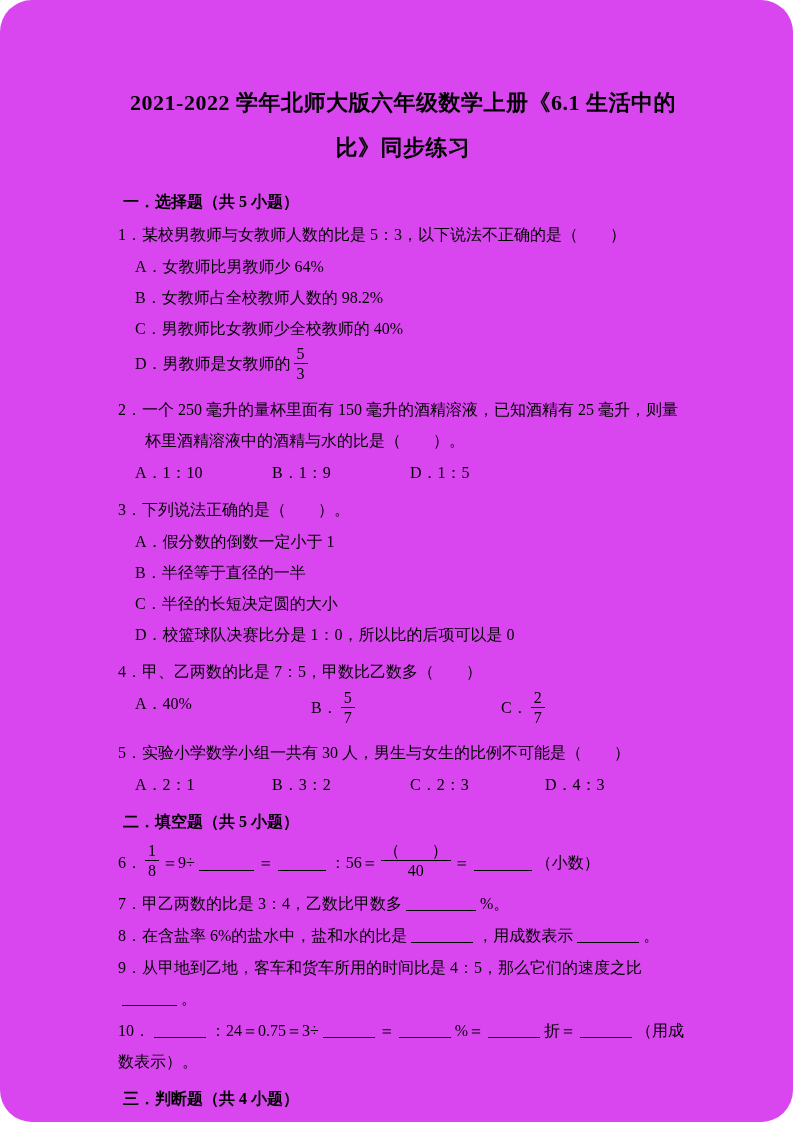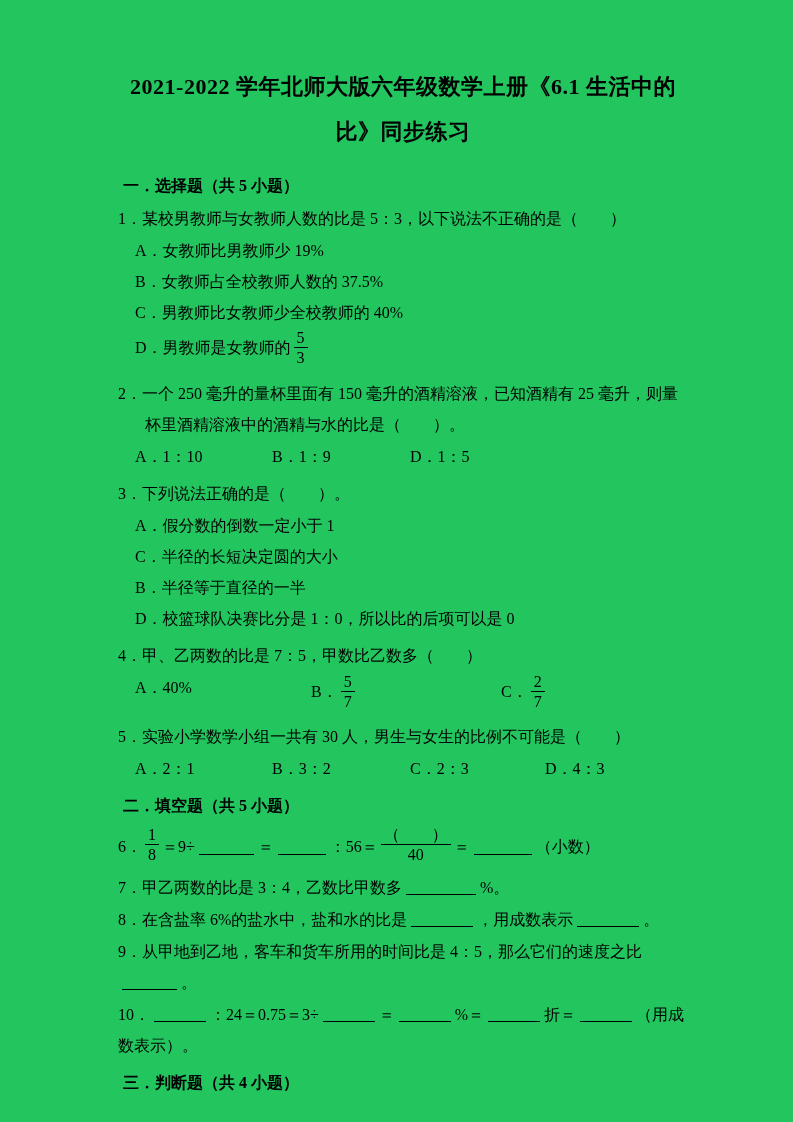--- a/index.html
+++ b/index.html
@@ -1,20 +1,20 @@
 <!DOCTYPE html>
 <html><head>
 <meta charset="utf-8">
 <style>
   html,body{margin:0;padding:0;background:#fff;}
   .page{
-    width:793px;height:1122px;background:#22c55e;box-sizing:border-box;
-    padding:64px 105px 40px 118px;
+    width:793px;height:1122px;background:#d946ef;box-sizing:border-box;
+    padding:80px 105px 40px 118px;
     font-family:"Liberation Serif","DejaVu Serif",serif;
-    font-size:16px;color:#000;overflow:hidden;
+    font-size:16px;color:#000;overflow:hidden;border-radius:32px;
   }
   .title{
     margin:0 0 16px 0;font-size:22px;font-weight:700;text-align:center;
     line-height:2.05;letter-spacing:.5px;
   }
   .sec-header{font-weight:700;line-height:31px;margin:2px 5px;}
   .stem{line-height:31px;padding-left:27px;text-indent:-27px;margin:1px 0;}
   .opt{line-height:31px;margin-left:17px;}
   .opt-row{display:flex;margin-left:17px;line-height:31px;align-items:flex-start;}
   .cell-a{width:137px;}.cell-b{width:138px;}.cell-c{width:135px;}
@@ -36,40 +36,40 @@
 
 <div class="page">
 
   <h1 class="title">2021-2022 学年北师大版六年级数学上册《6.1 生活中的比》同步练习</h1>
 
   <div>
     <div class="sec-header">一．选择题（共 5 小题）</div>
 
     <div>
       <div class="stem">1．某校男教师与女教师人数的比是 5：3，以下说法不正确的是（　　）</div>
-      <div class="opt">A．女教师比男教师少 19%</div>
-      <div class="opt">B．女教师占全校教师人数的 37.5%</div>
+      <div class="opt">A．女教师比男教师少 64%</div>
+      <div class="opt">B．女教师占全校教师人数的 98.2%</div>
       <div class="opt">C．男教师比女教师少全校教师的 40%</div>
       <div class="opt"><span>D．男教师是女教师的</span><span class="frac"><span class="num">5</span><span class="den">3</span></span></div>
     </div>
 
     <div>
       <div class="stem sp-top">2．一个 250 毫升的量杯里面有 150 毫升的酒精溶液，已知酒精有 25 毫升，则量杯里酒精溶液中的酒精与水的比是（　　）。</div>
       <div class="opt-row">
         <span class="cell-a">A．1：10</span>
         <span class="cell-b">B．1：9</span>
         <span>D．1：5</span>
       </div>
     </div>
 
     <div>
       <div class="stem sp-top">3．下列说法正确的是（　　）。</div>
       <div class="opt">A．假分数的倒数一定小于 1</div>
+      <div class="opt">B．半径等于直径的一半</div>
       <div class="opt">C．半径的长短决定圆的大小</div>
-      <div class="opt">B．半径等于直径的一半</div>
       <div class="opt">D．校篮球队决赛比分是 1：0，所以比的后项可以是 0</div>
     </div>
 
     <div>
       <div class="stem sp-top">4．甲、乙两数的比是 7：5，甲数比乙数多（　　）</div>
       <div class="opt-row">
         <span class="cell-wa">A．40%</span>
         <span class="cell-wb"><span>B．</span><span class="frac"><span class="num">5</span><span class="den">7</span></span></span>
         <span><span>C．</span><span class="frac"><span class="num">2</span><span class="den">7</span></span></span>
       </div>

